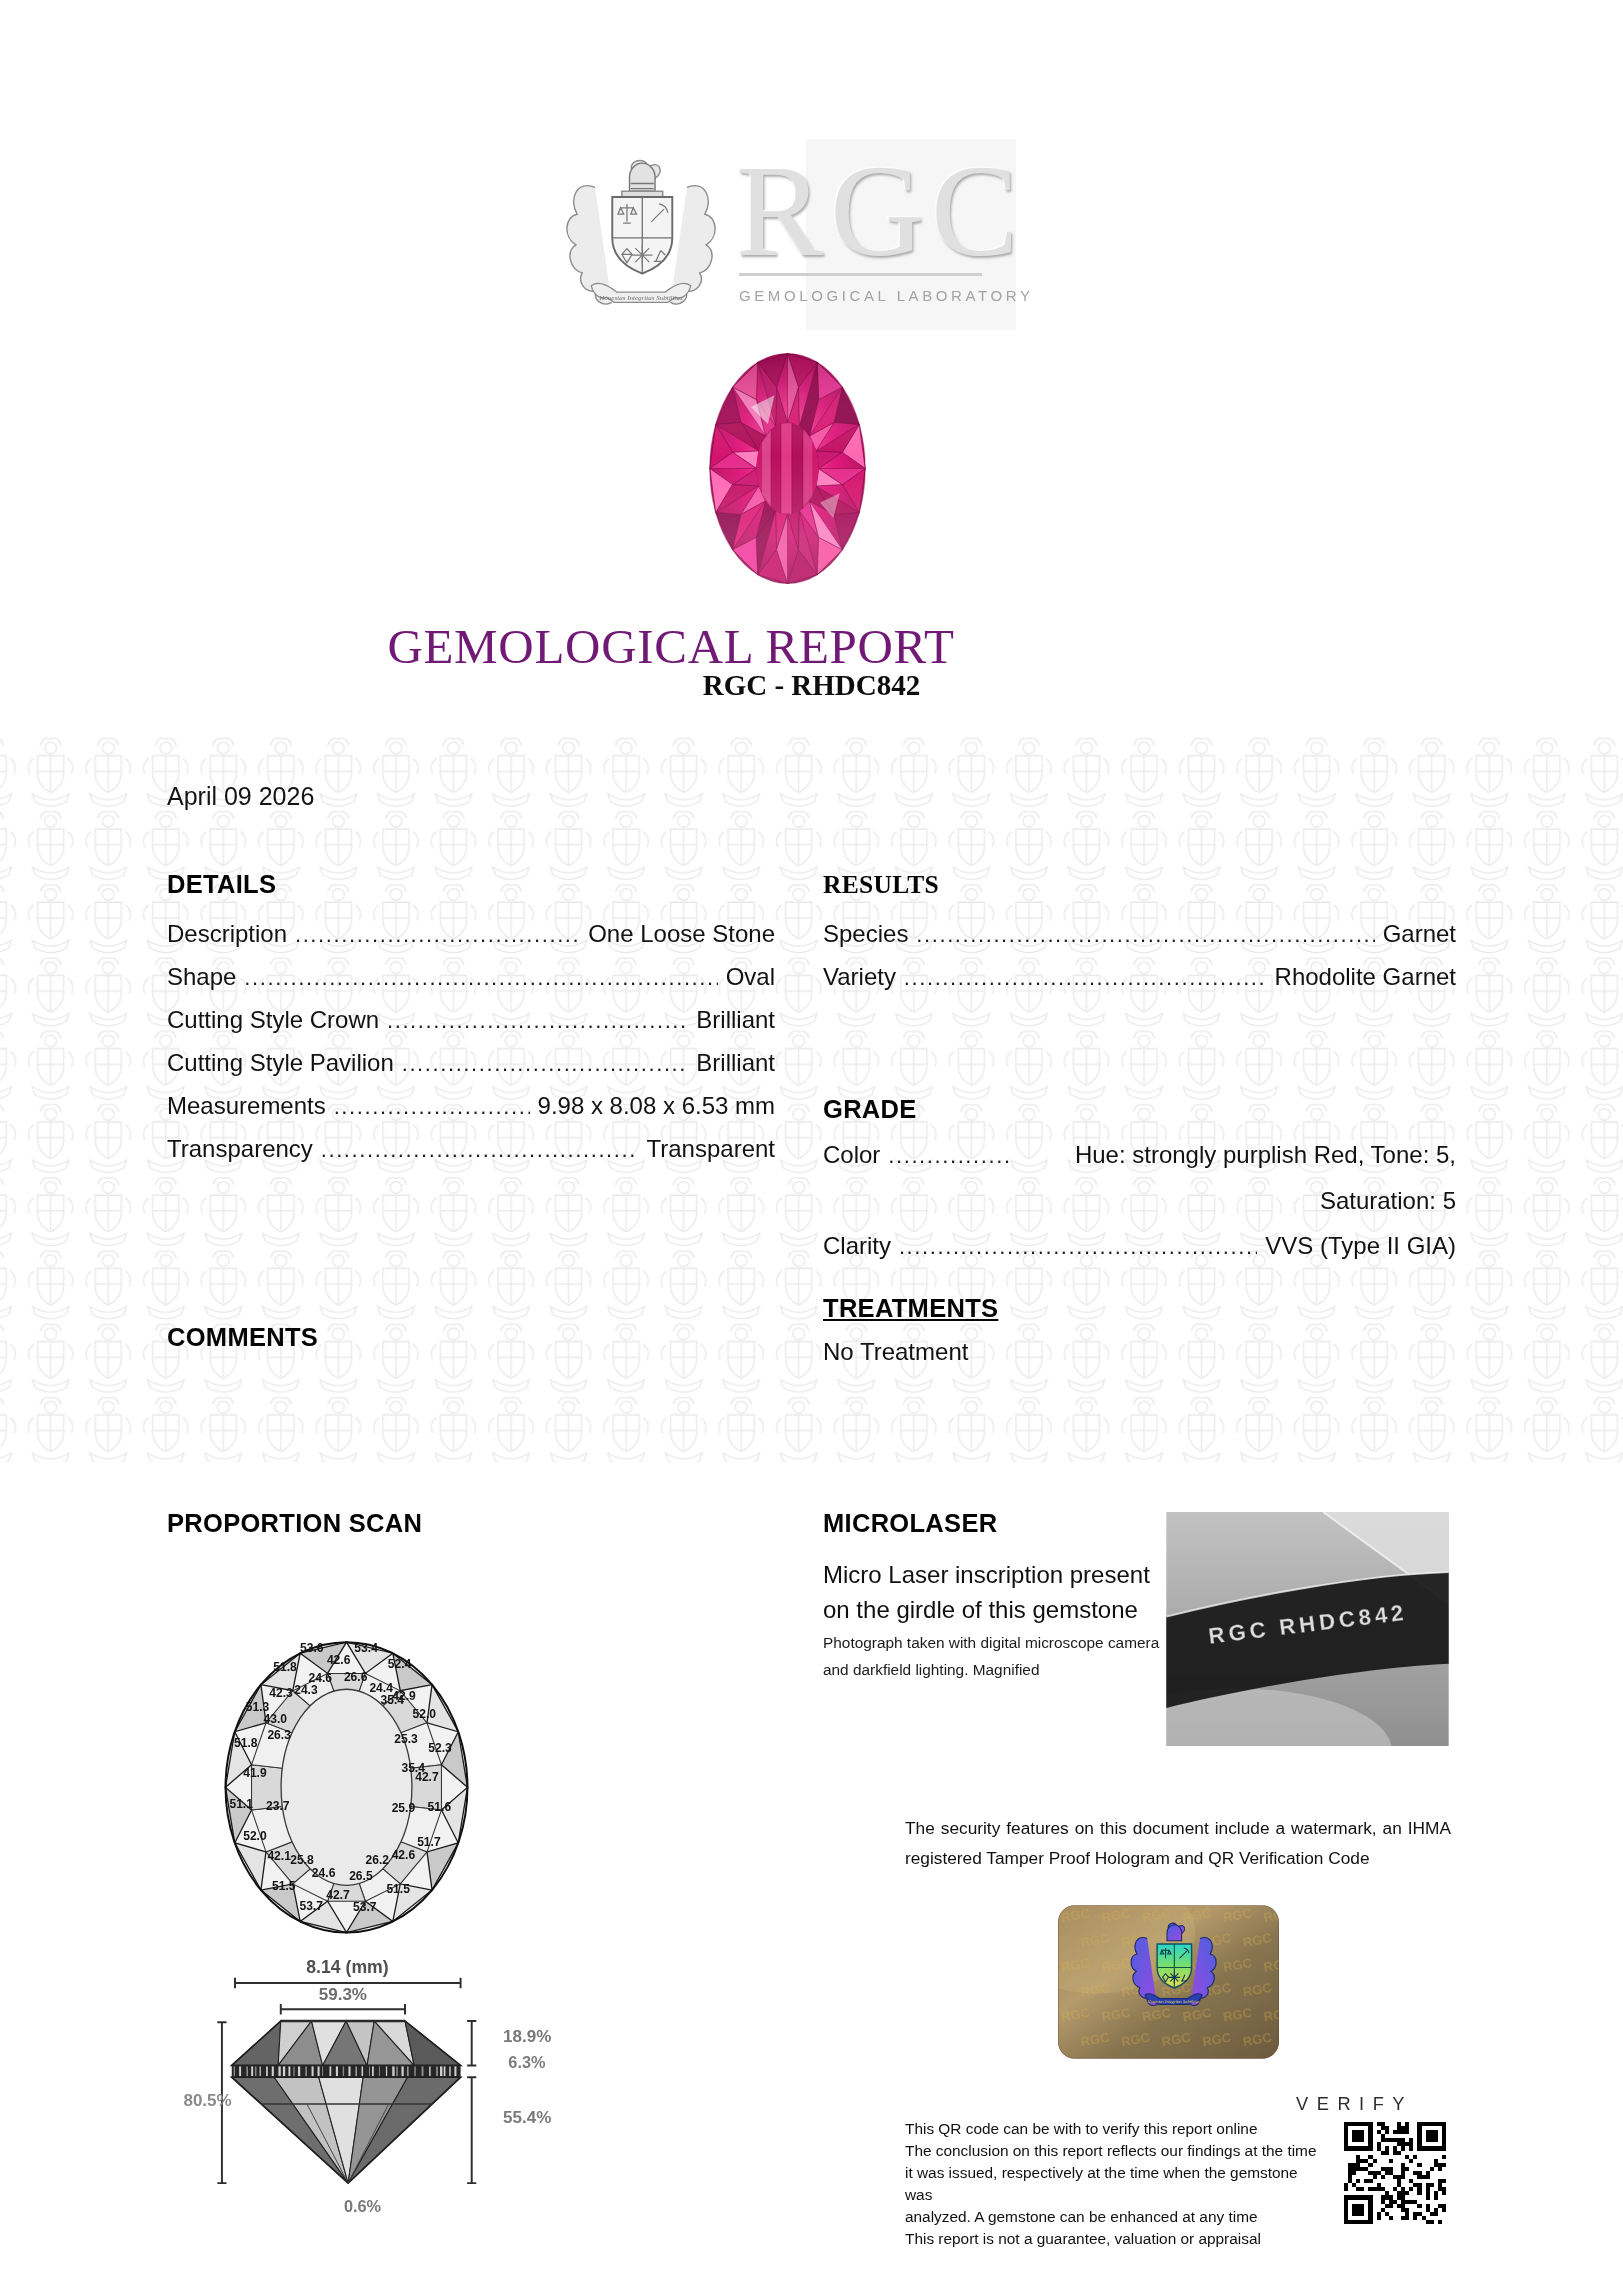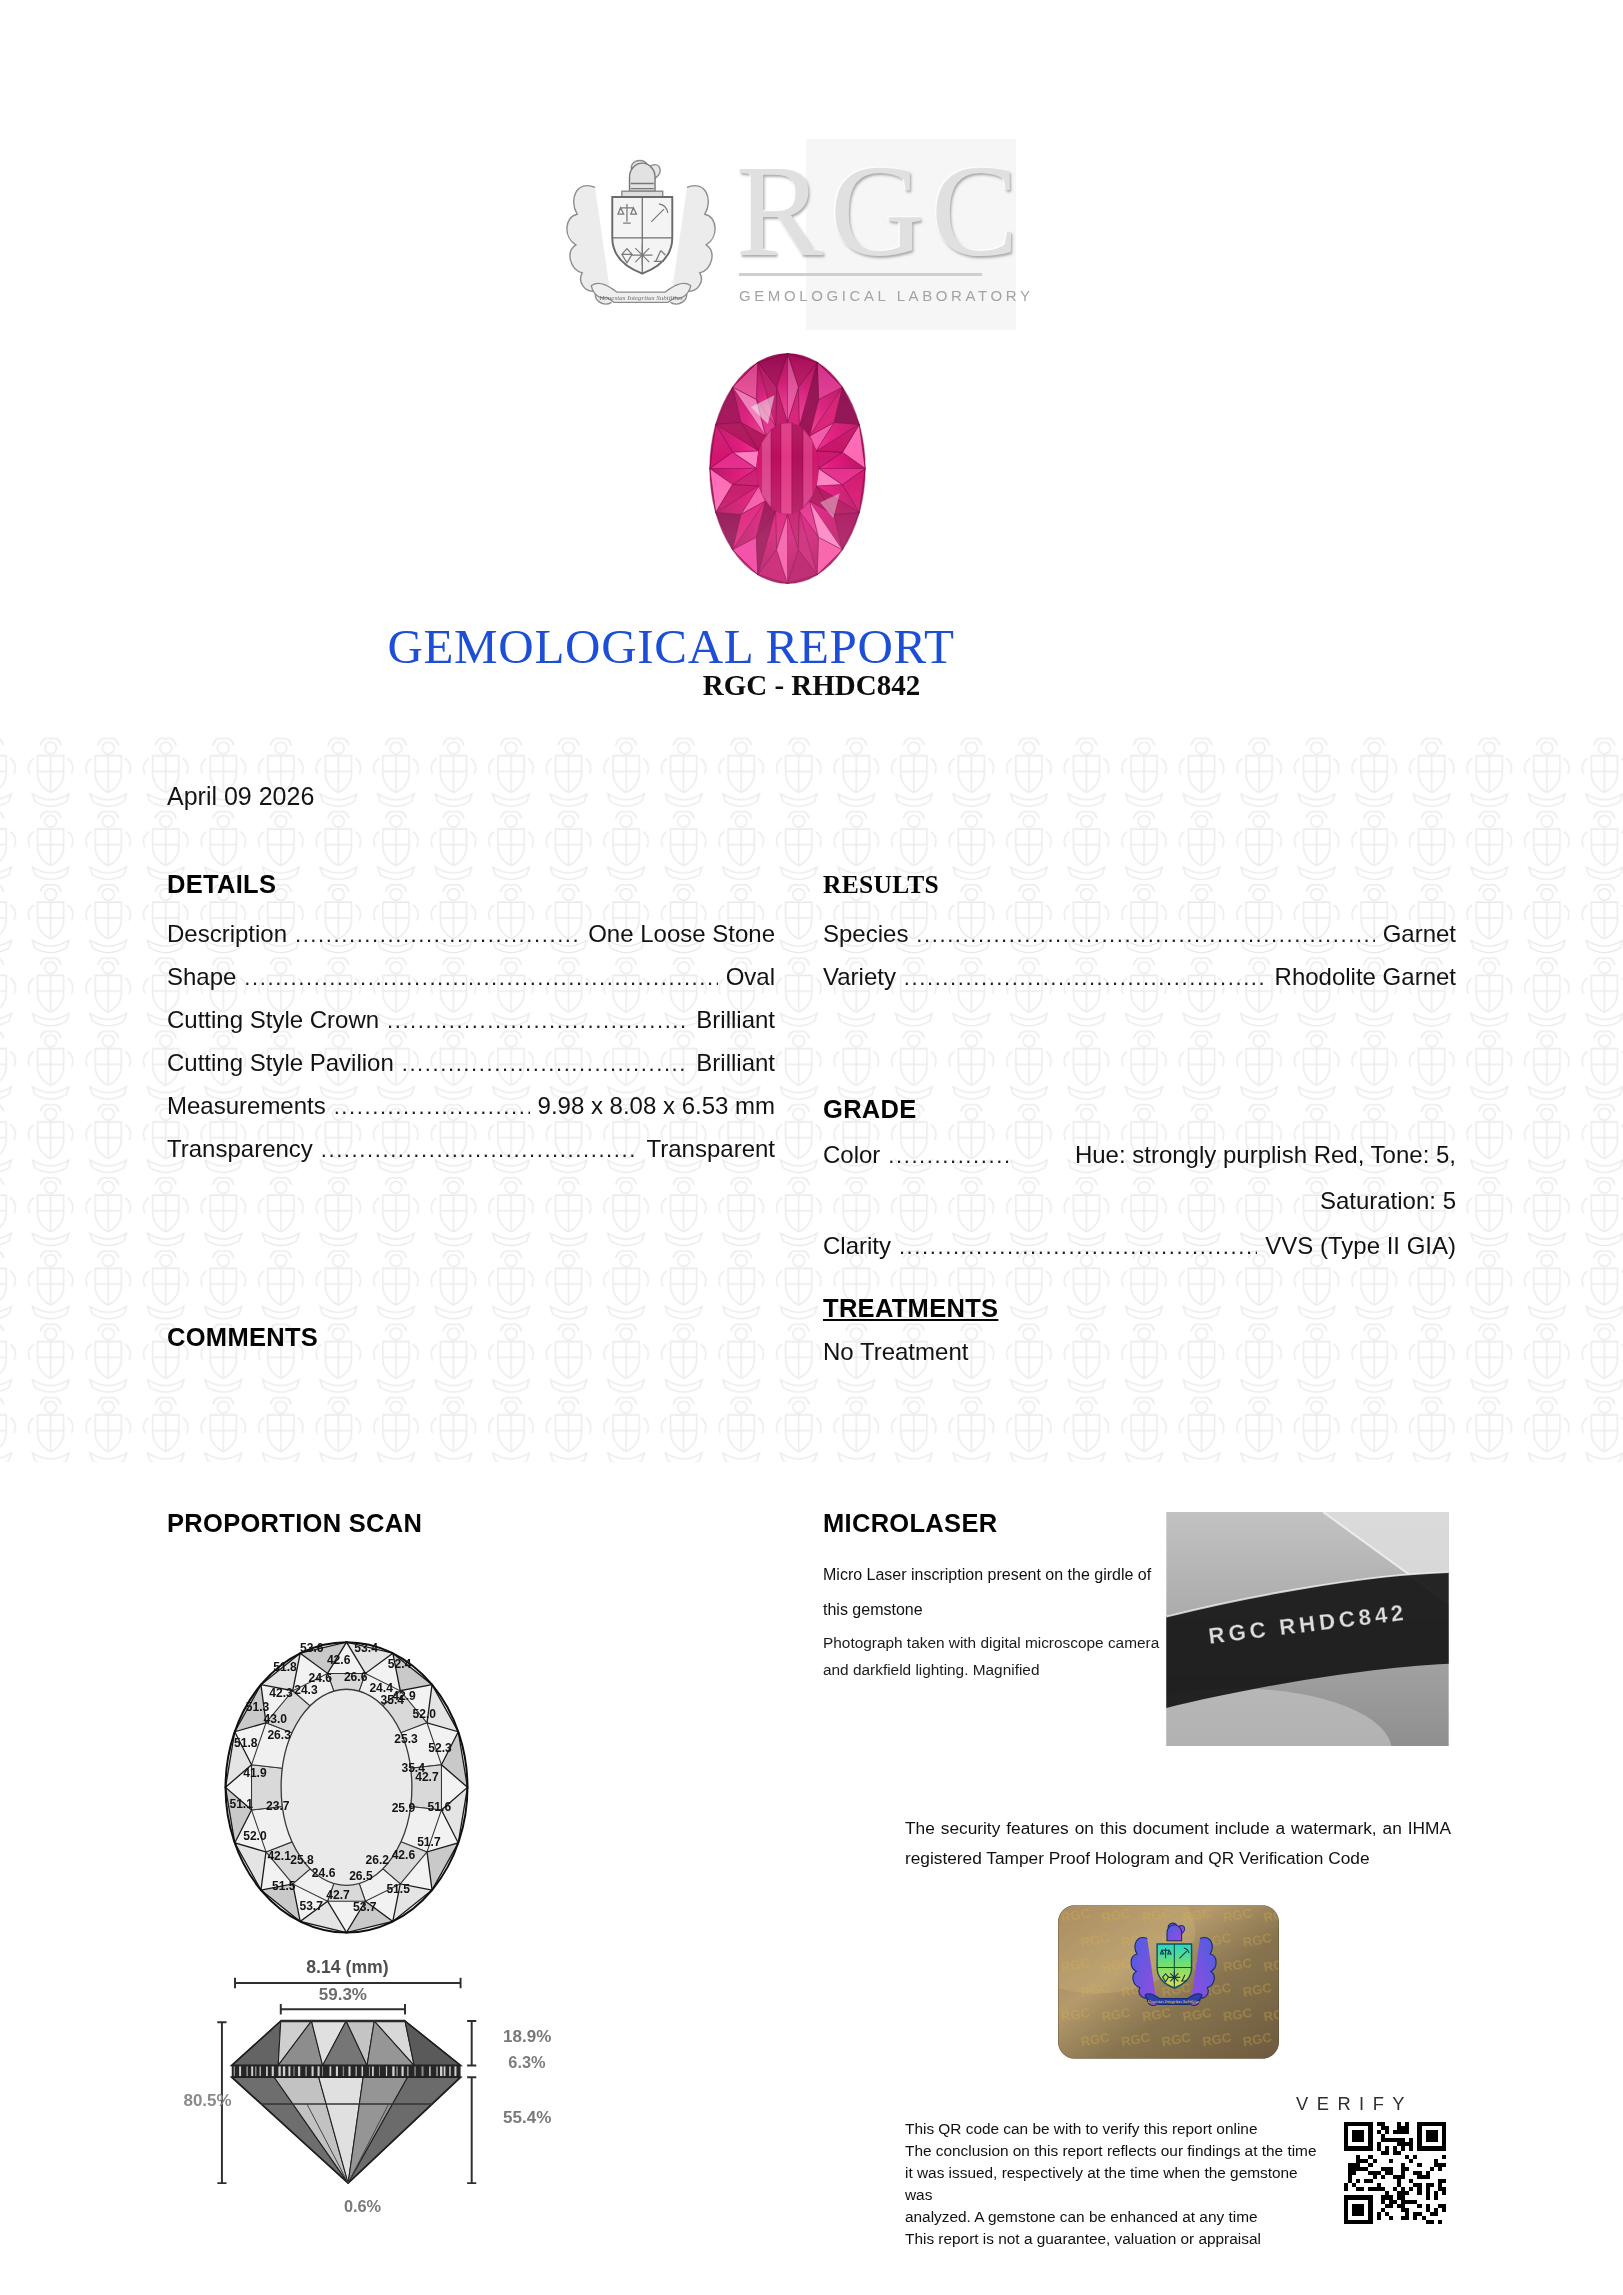--- a/index.html
+++ b/index.html
@@ -7,37 +7,37 @@
         font-family:"Liberation Sans",sans-serif;color:#111;}
   .abs{position:absolute;}
   
   .rgc-panel{background:#f6f6f6;}
   .rgc-word{font-family:"Liberation Serif",serif;font-size:131px;line-height:1;color:#e0e0e0;
             letter-spacing:6.5px;text-shadow:-1.3px -1.3px 1.3px #ffffff,1.3px 2px 2.6px #a8a8a8;}
   .rgc-rule{background:#cfcfcf;height:2.6px;}
   .rgc-sub{font-size:15px;letter-spacing:3.6px;color:#a3a3a3;white-space:nowrap;}
   
   .doc-title{width:1342px;text-align:center;font-family:"Liberation Serif",serif;
-             font-size:49px;color:#1d4ed8;letter-spacing:0.7px;}
+             font-size:49px;color:#701a75;letter-spacing:0.7px;}
   .doc-subtitle{width:1623px;text-align:center;font-family:"Liberation Serif",serif;
                 font-weight:bold;font-size:29px;color:#0d0d0d;}
   .doc-date{font-size:25px;color:#141414;}
   
   .h-sec{font-size:25.5px;font-weight:bold;color:#050505;letter-spacing:0.3px;}
   
   .col{display:flex;flex-direction:column;}
   .drow{display:flex;align-items:baseline;height:43px;font-size:24px;color:#121212;white-space:nowrap;}
   .rl{flex:0 0 auto;}
   .rv{flex:0 0 auto;}
   .dots{flex:1 1 auto;overflow:hidden;white-space:nowrap;margin:0 7.9px;color:#1c1c1c;}
   .dots::after{content:"......................................................................................................................................";letter-spacing:1.6px;font-size:22px;}
   .right-line{font-size:24px;text-align:right;color:#121212;}
   .plain{font-size:24px;color:#121212;}
   
-  .ml-desc{font-size:16px;line-height:35px;color:#101010;}
+  .ml-desc{font-size:24px;line-height:35px;color:#101010;}
   .ml-note{font-size:15.4px;line-height:27px;color:#1b1b1b;}
   .sec-note{font-size:17.3px;line-height:30px;color:#101010;text-align:justify;}
   .qr-text{font-size:15.4px;line-height:22px;color:#101010;}
   .verify{font-size:18.3px;letter-spacing:8.5px;color:#2e2e2e;}
   svg text{font-family:"Liberation Sans",sans-serif;}
   .serifText{font-family:"Liberation Serif",serif;}
 </style>
 </head>
 <body>
 

